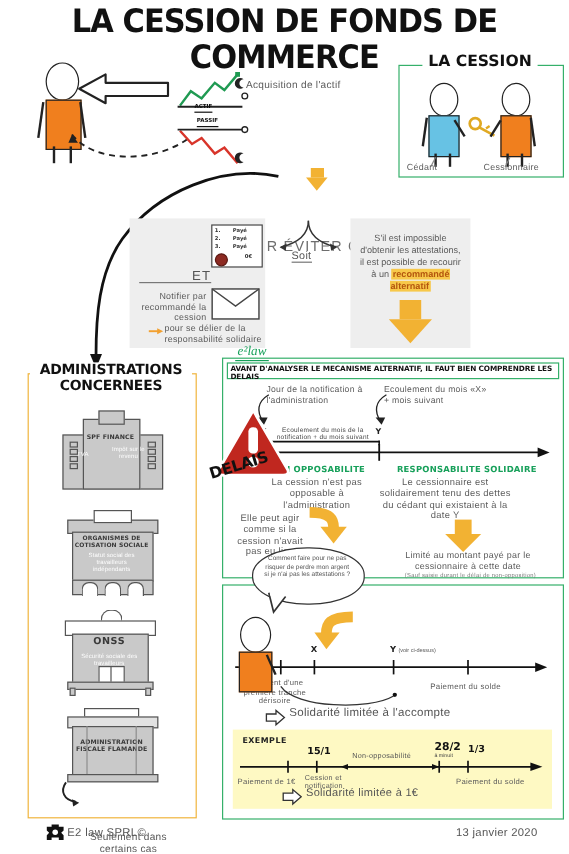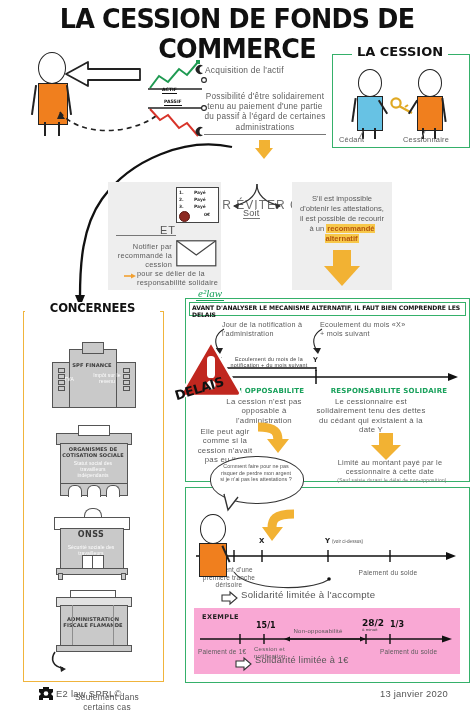--- a/index.html
+++ b/index.html
@@ -91,22 +91,20 @@
       <line x1="2" y1="10" x2="56" y2="10" stroke="#222" stroke-width="1.6"></line>
       <circle cx="58" cy="10" r="2.4" fill="none" stroke="#222" stroke-width="1.1"></circle>
       <path d="M57,30 a4.5,4.5 0 1,0 0,7 a3.4,3.4 0 1,1 0,-7 z" fill="#222"></path>
     </svg>
     <div class="abs bld" style="left:18px;top:1px;font-size:4.6px;color:#111;
          border-bottom:1.2px solid #111;padding-bottom:.5px;">PASSIF</div>
   </div>
 
   <div class="abs hand" style="left:205px;top:66px;width:120px;font-size:8.4px;">Acquisition de l'actif</div>
 
-  <div class="abs hand center" style="left:204px;top:92px;width:122px;font-size:8.2px;line-height:10.2px;
-       border-bottom:1px solid #777;padding-bottom:1px;">Possibilité d'être solidairement tenu au paiement d'une partie du passif à l'égard de certaines administrations</div>
 
   <div class="abs greenbox" style="left:332px;top:54px;width:136px;height:92px;">
 
     <div class="abs" style="left:16px;top:14px;width:48px;height:62px;">
       <div class="head" style="left:9px;top:0;width:22px;height:26px;"></div>
       <div class="body-rect" style="left:8px;top:27px;width:24px;height:33px;background:#67c2e4;"></div>
       <div class="limb" style="left:4px;top:29px;width:1.8px;height:24px;transform:rotate(8deg);"></div>
       <div class="limb" style="left:33px;top:30px;width:1.8px;height:16px;transform:rotate(-32deg);"></div>
       <div class="limb" style="left:13px;top:59px;width:1.8px;height:11px;"></div>
       <div class="limb" style="left:25px;top:59px;width:1.8px;height:11px;"></div>
@@ -199,20 +197,21 @@
     <div class="abs" style="left:32px;top:68px;">
       <div class="ystem" style="width:18px;height:16px;margin-left:9px;"></div>
       <div style="width:0;height:0;border-left:18px solid transparent;border-right:18px solid transparent;
                   border-top:20px solid #f2b233;"></div>
     </div>
   </div>
 
   <div class="abs orangebox" style="left:23px;top:311px;width:139px;height:369px;"></div>
   <div class="abs bld center" style="left:25px;top:302px;width:135px;background:#fff;font-size:11.6px;
        line-height:13px;color:#111;letter-spacing:-.2px;">
+    <div>ADMINISTRATIONS</div>
     <div>CONCERNEES</div>
   </div>
 
   <div class="abs" style="left:52px;top:340px;width:82px;height:72px;">
     <div class="abs bld-body" style="left:0;top:22px;width:82px;height:44px;"></div>
     <div class="abs bld-body" style="left:17px;top:9px;width:46px;height:57px;"></div>
     <div class="abs bld-body" style="left:30px;top:2px;width:20px;height:10px;"></div>
     <div class="abs bld-txt" style="left:17px;top:22px;width:46px;">SPF FINANCE</div>
     <div class="abs bld-sub" style="left:4px;top:36px;width:26px;">TVA</div>
     <div class="abs bld-sub" style="left:38px;top:32px;width:34px;">Impôt sur le revenu</div>
@@ -364,21 +363,21 @@
     <svg class="abs" style="left:46px;top:82px;" width="110" height="22">
       <path d="M2,2 C14,20 76,22 96,10" fill="none" stroke="#333" stroke-width="1.1"></path>
       <circle cx="97" cy="9" r="1.8" fill="#111"></circle>
     </svg>
 
     <svg class="abs" style="left:36px;top:104px;" width="16" height="12">
       <polygon points="0,3 8,3 8,0 15,6 8,12 8,9 0,9" fill="#fff" stroke="#333" stroke-width="1.1"></polygon>
     </svg>
     <div class="abs hand" style="left:55px;top:102px;font-size:9.6px;color:#555;">Solidarité limitée à l'accompte</div>
 
-    <div class="abs greybox" style="left:8px;top:120px;width:266px;height:66px;background:#f9a8d4;">
+    <div class="abs greybox" style="left:8px;top:120px;width:266px;height:66px;background:#fef9c3;">
       <div class="abs bld" style="left:8px;top:5px;font-size:6.6px;color:#222;letter-spacing:.4px;">EXEMPLE</div>
 
       <div class="abs bld" style="left:62px;top:13px;font-size:8px;color:#111;">15/1</div>
       <div class="abs bld" style="left:168px;top:10px;font-size:9px;color:#111;">28/2</div>
       <div class="abs" style="left:168px;top:19px;font-size:4.4px;color:#444;">à minuit</div>
       <div class="abs bld" style="left:196px;top:12px;font-size:8px;color:#111;">1/3</div>
 
       <div class="abs hand center" style="left:86px;top:19px;width:76px;font-size:6px;color:#555;">Non-opposabilité</div>
 
       <svg class="abs" style="left:4px;top:24px;" width="258" height="14">

